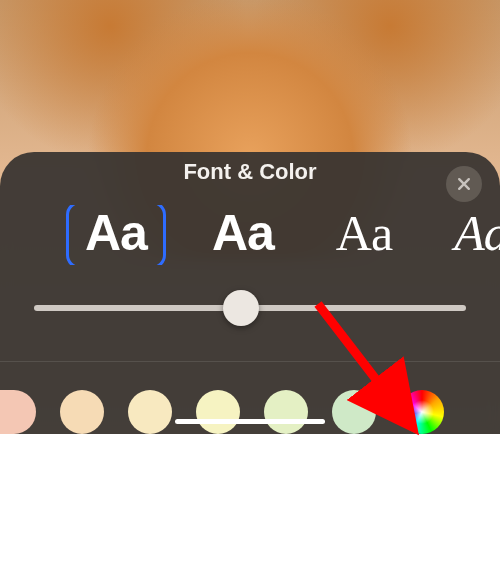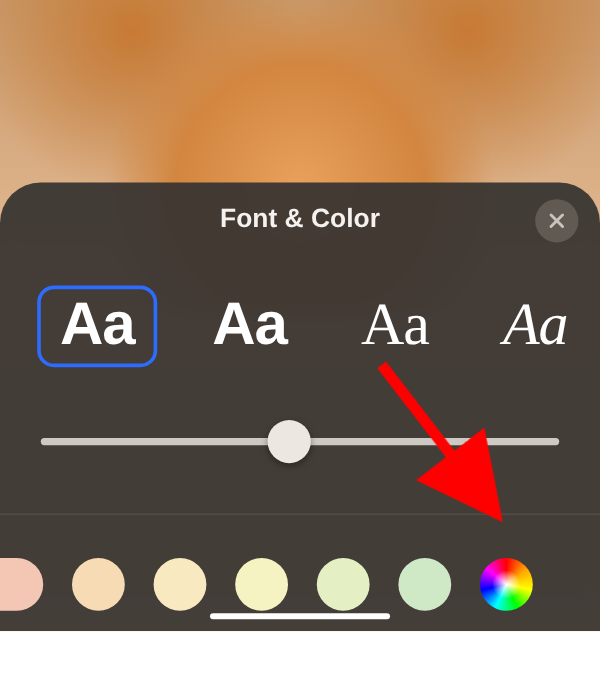--- a/index.html
+++ b/index.html
@@ -1,20 +1,20 @@
 <!DOCTYPE html>
 <html><head>
 <meta charset="utf-8">
 <style>
   * { box-sizing: border-box; margin: 0; padding: 0; }
   html, body { width: 500px; height: 566px; overflow: hidden; font-family: -apple-system, "SF Pro Display", "Helvetica Neue", Arial, sans-serif; }
   .screen {
     position: relative;
     width: 500px;
-    height: 526px;
+    height: 434px;
     background: linear-gradient(180deg,#c79a6c 0%,#e3b891 40%,#f0d2b3 100%);
   }
   
   .catface {
     position:absolute; left:0; right:0; top:0; height:260px;
     background:
       radial-gradient(circle at 50% 60%, #e8a15c 0%, #d28640 35%, rgba(210,134,64,0) 55%),
       radial-gradient(circle at 22% 10%, #c77a34 0%, rgba(199,122,52,0) 30%),
       radial-gradient(circle at 78% 10%, #c77a34 0%, rgba(199,122,52,0) 30%);
   }
@@ -53,21 +53,21 @@
     display:flex; align-items:center; justify-content:center;
     cursor:pointer;
   }
   .close-btn svg { width:16px; height:16px; stroke:#c8c3be; stroke-width:3; stroke-linecap:round; }
 
   .font-row {
     margin-top: 14px;
     display:flex;
     align-items:center;
     gap: 30px;
-    padding-left: 31px;
+    padding-left: 66px;
     height: 92px;
     overflow: hidden;
     white-space: nowrap;
   }
   .font-option {
     font-size: 50px;
     font-weight: 700;
     color: #fff;
     padding: 4px 16px 8px;
     border-radius: 14px;

